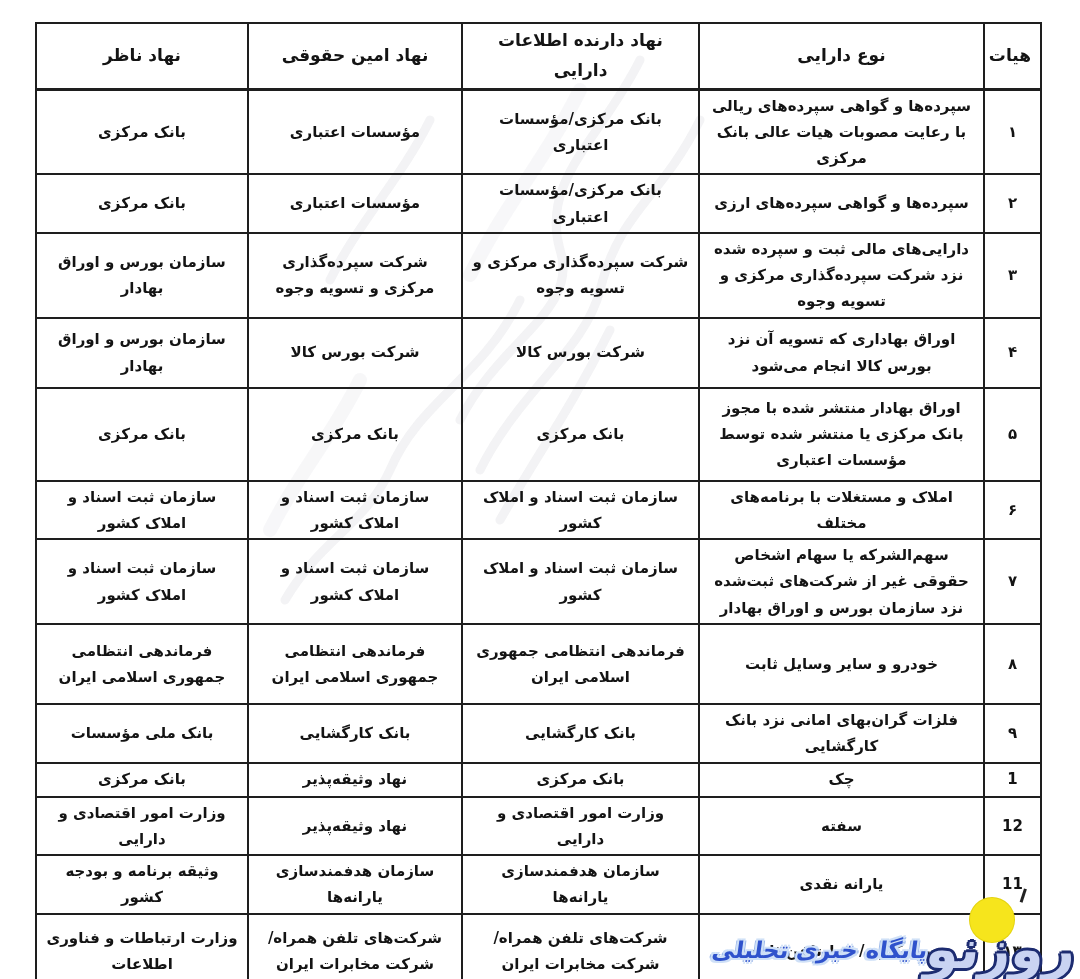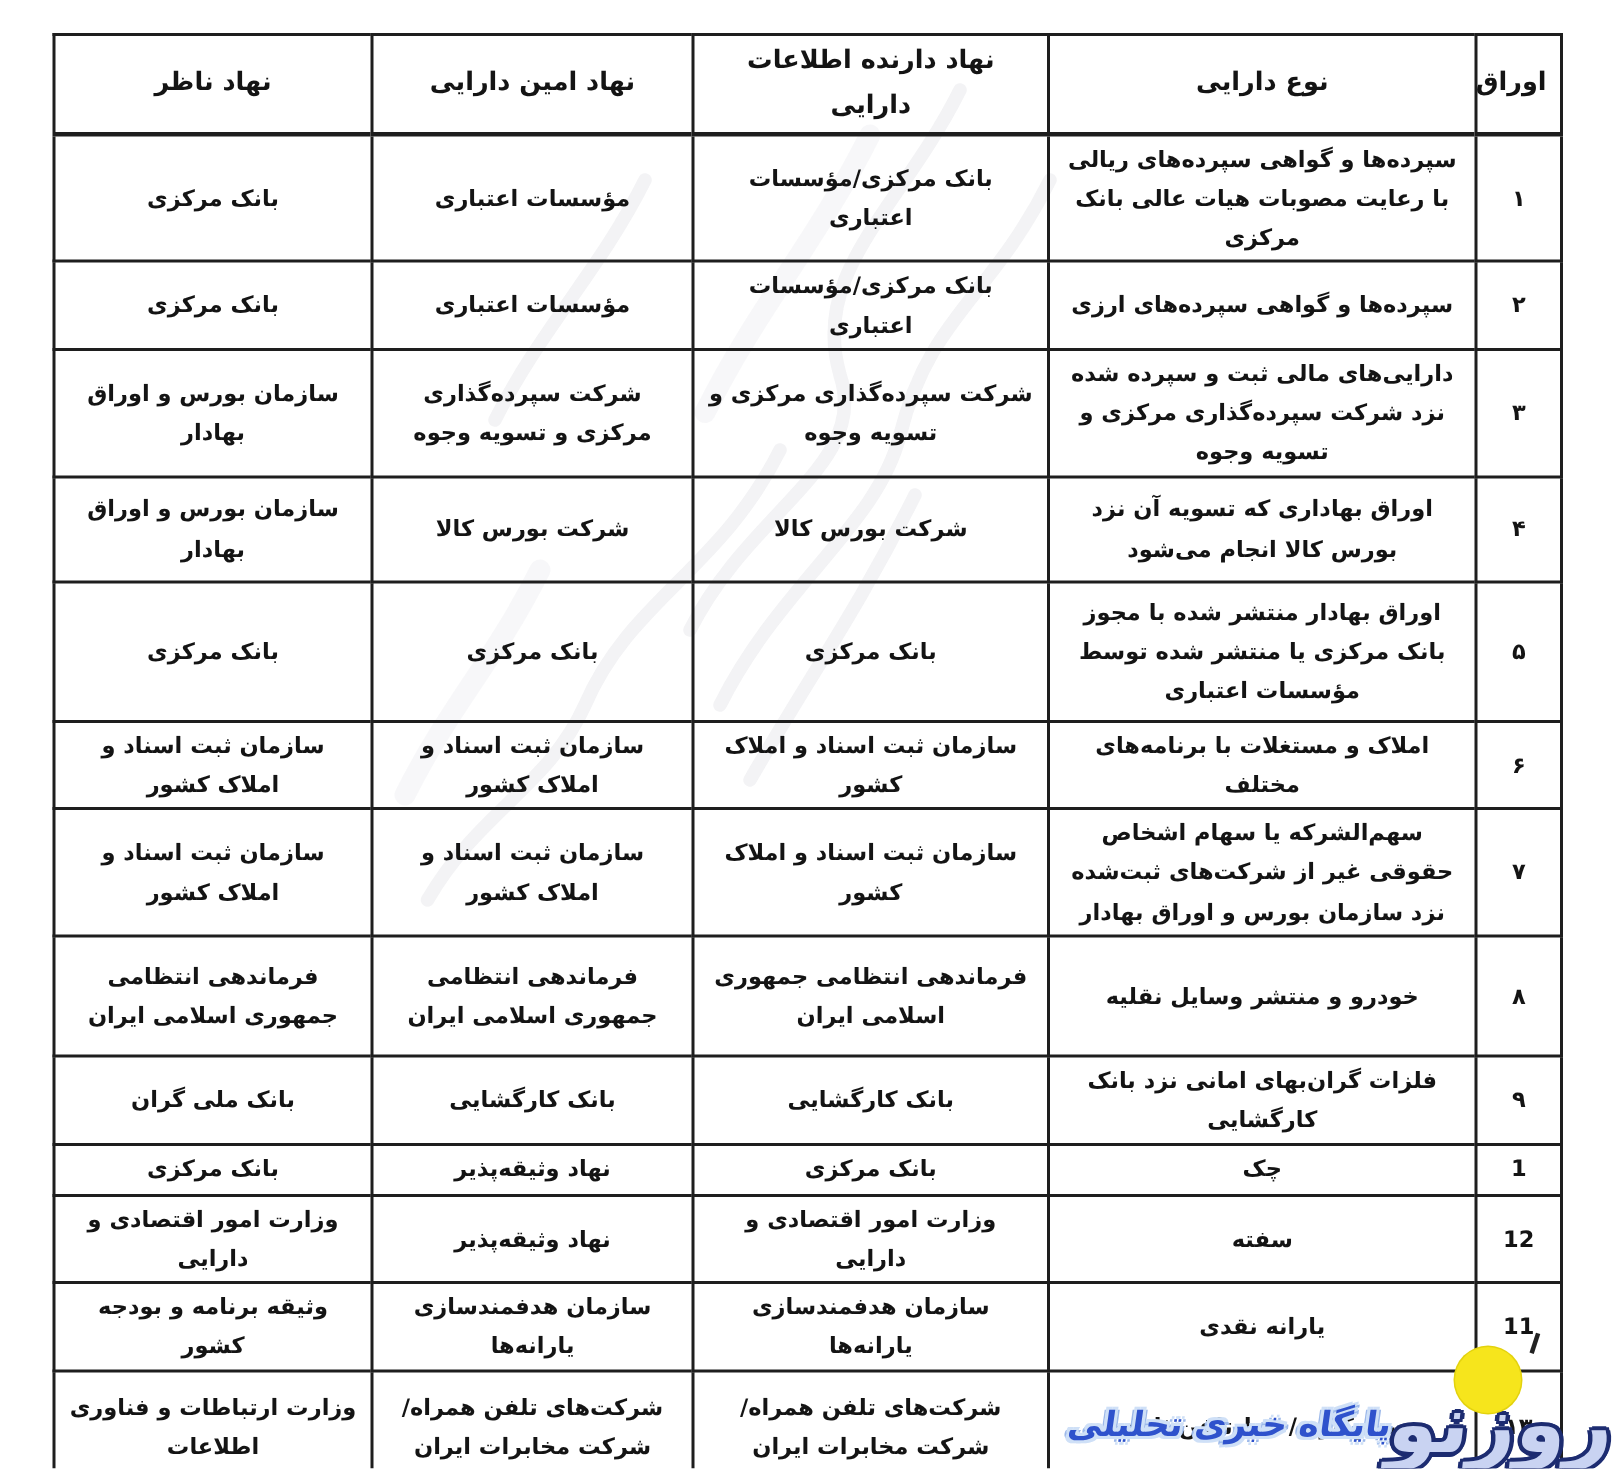--- a/index.html
+++ b/index.html
@@ -103,24 +103,24 @@
   <table class="doc">
     <colgroup>
       <col style="width:57px">
       <col style="width:285px">
       <col style="width:237px">
       <col style="width:214px">
       <col style="width:212px">
     </colgroup>
     <thead>
       <tr style="height:40px">
-        <th>اوراق</th>
+        <th>هیات</th>
         <th>نوع دارایی</th>
         <th>نهاد دارنده اطلاعات دارایی</th>
-        <th>نهاد امین دارایی</th>
+        <th>نهاد امین حقوقی</th>
         <th>نهاد ناظر</th>
       </tr>
     </thead>
     <tbody>
         <tr style="height: 73px;">
       <td class="no-cell">۱</td>
       <td>سپرده‌ها و گواهی سپرده‌های ریالی با رعایت مصوبات هیات عالی بانک مرکزی</td>
       <td>بانک مرکزی/مؤسسات اعتباری</td>
       <td>مؤسسات اعتباری</td>
       <td>بانک مرکزی</td>
@@ -162,31 +162,31 @@
     </tr>
         <tr style="height: 85px;">
       <td class="no-cell">۷</td>
       <td>سهم‌الشرکه یا سهام اشخاص حقوقی غیر از شرکت‌های ثبت‌شده نزد سازمان بورس و اوراق بهادار</td>
       <td class="muted">سازمان ثبت اسناد و املاک کشور</td>
       <td>سازمان ثبت اسناد و املاک کشور</td>
       <td>سازمان ثبت اسناد و املاک کشور</td>
     </tr>
         <tr style="height: 80px;">
       <td class="no-cell">۸</td>
-      <td>خودرو و منتشر وسایل نقلیه</td>
+      <td>خودرو و سایر وسایل ثابت</td>
       <td>فرماندهی انتظامی جمهوری اسلامی ایران</td>
       <td>فرماندهی انتظامی جمهوری اسلامی ایران</td>
       <td>فرماندهی انتظامی جمهوری اسلامی ایران</td>
     </tr>
         <tr style="height: 57px;">
       <td class="no-cell">۹</td>
       <td>فلزات گران‌بهای امانی نزد بانک کارگشایی</td>
       <td>بانک کارگشایی</td>
       <td>بانک کارگشایی</td>
-      <td>بانک ملی گران</td>
+      <td>بانک ملی مؤسسات</td>
     </tr>
         <tr style="height: 34px;">
       <td class="no-cell">1</td>
       <td>چک</td>
       <td>بانک مرکزی</td>
       <td>نهاد وثیقه‌پذیر</td>
       <td>بانک مرکزی</td>
     </tr>
         <tr style="height: 37px;">
       <td class="no-cell">12</td>

